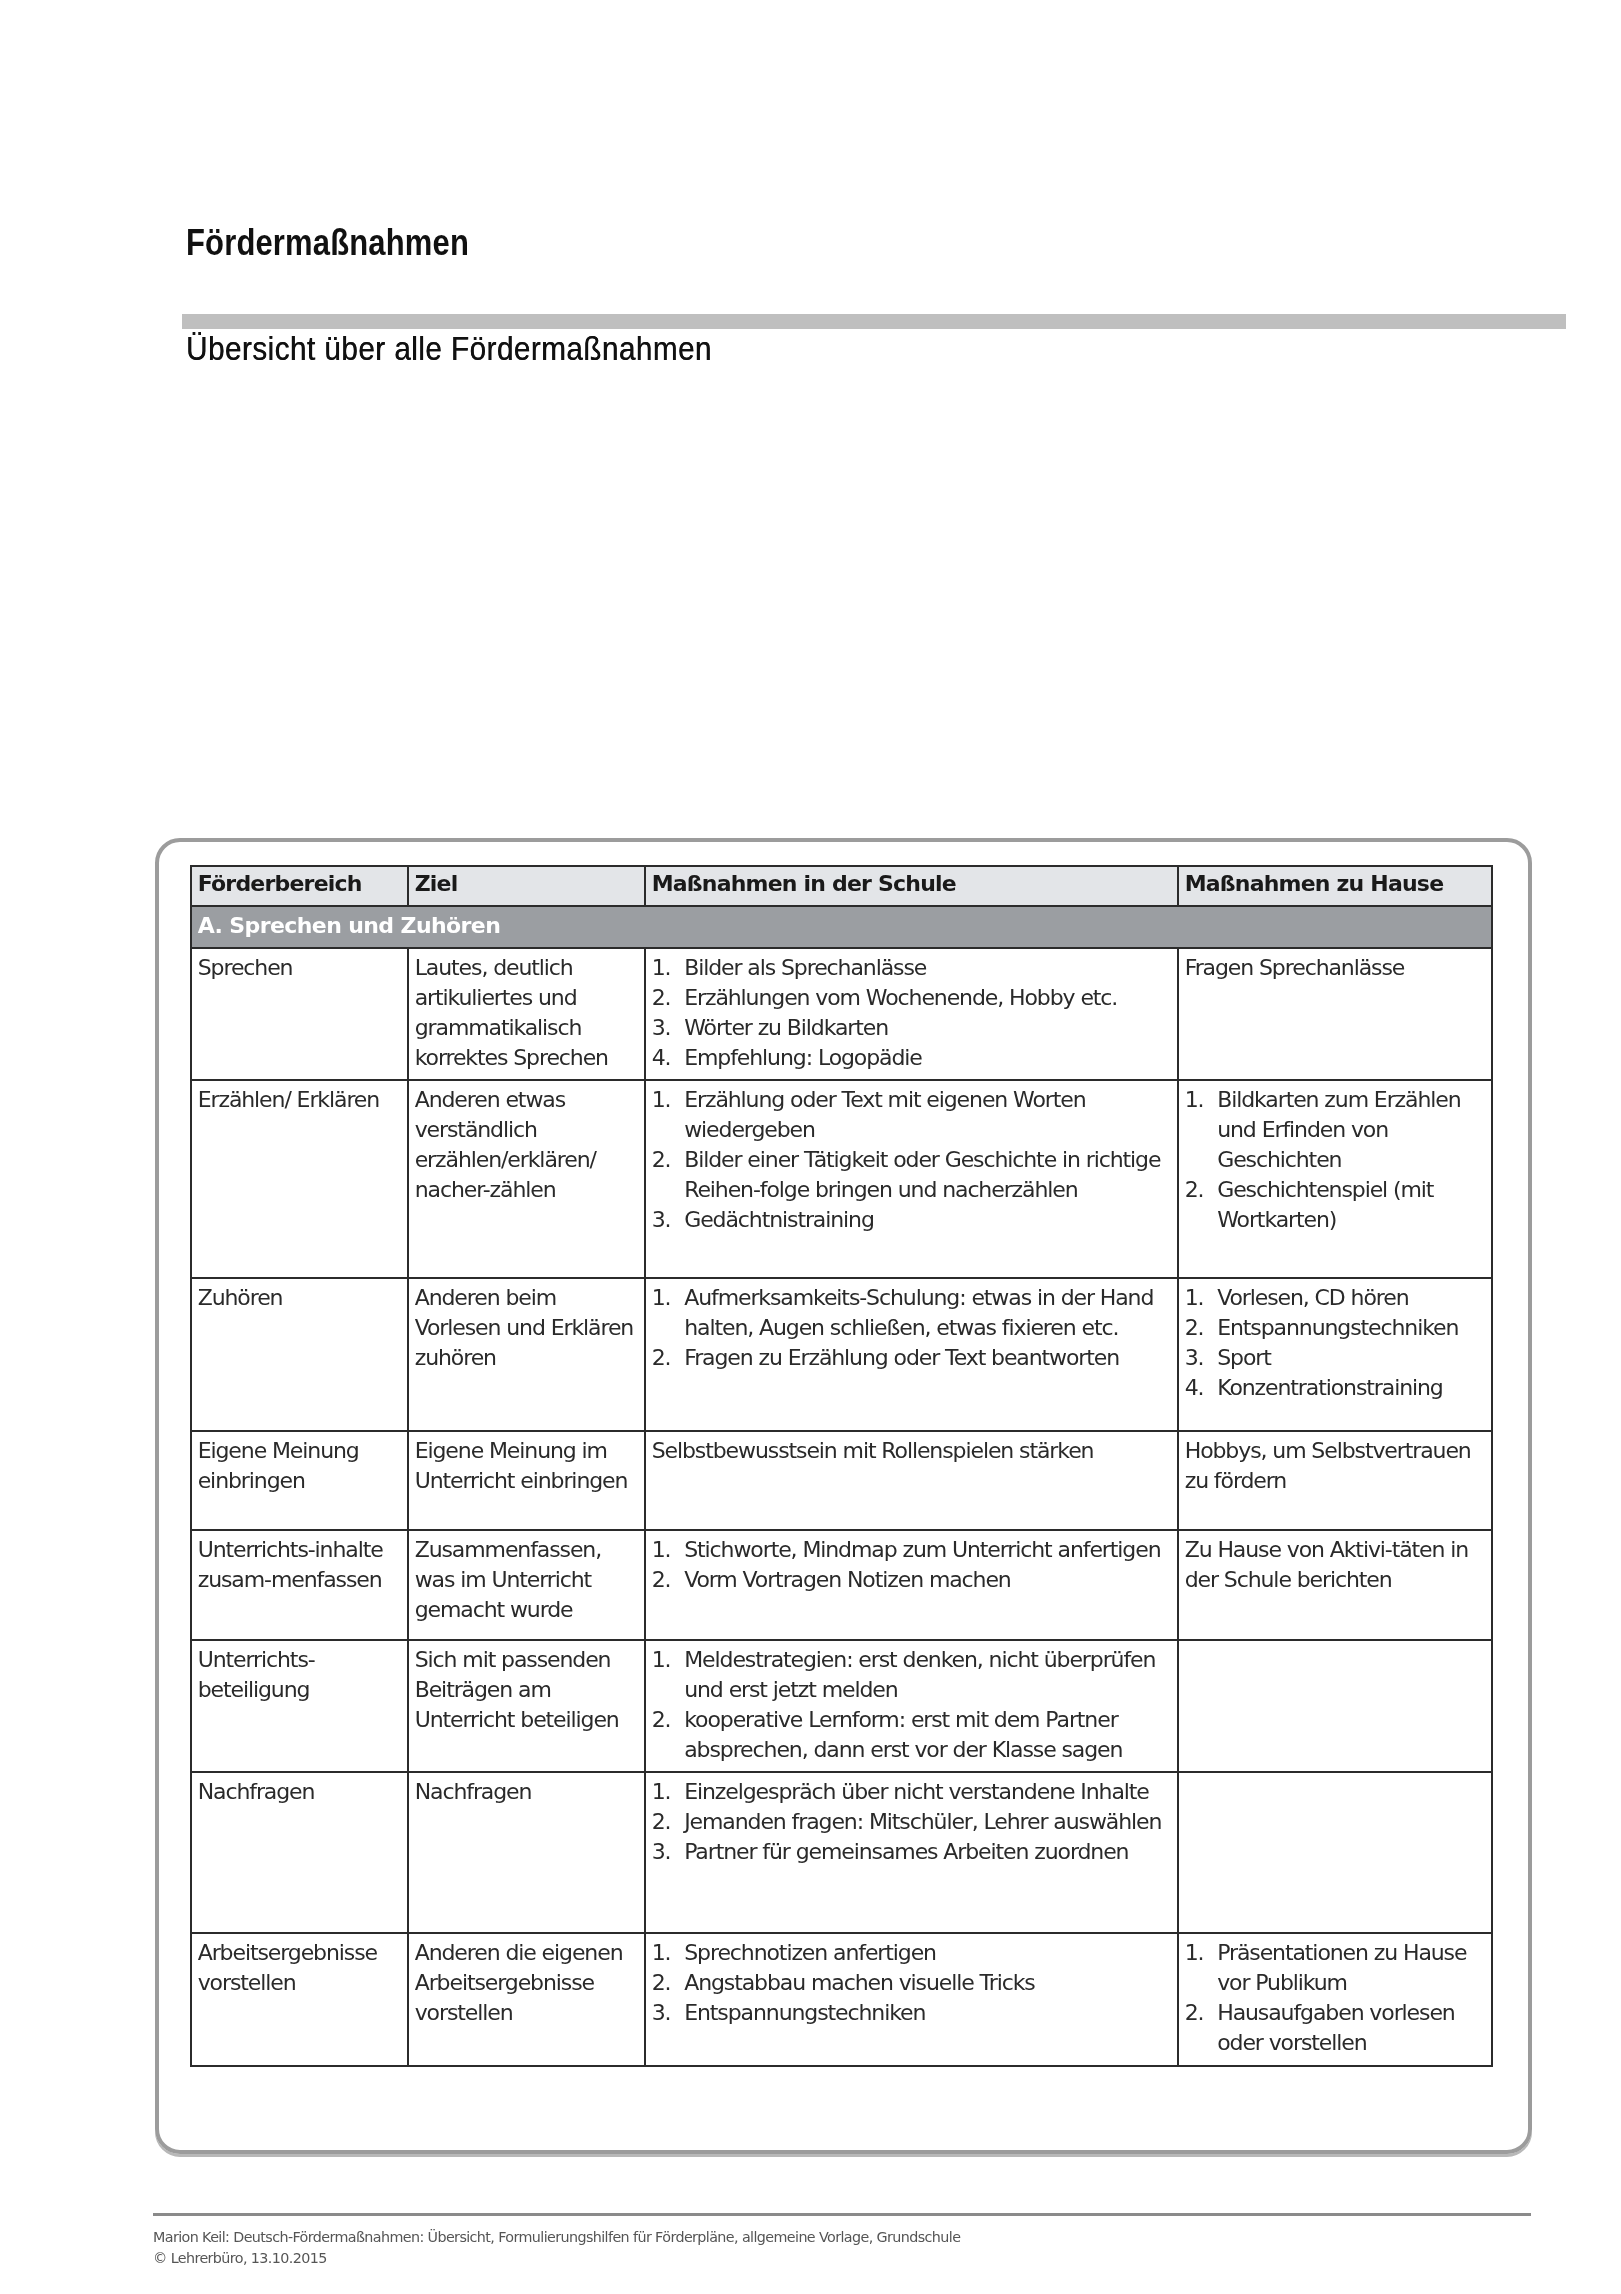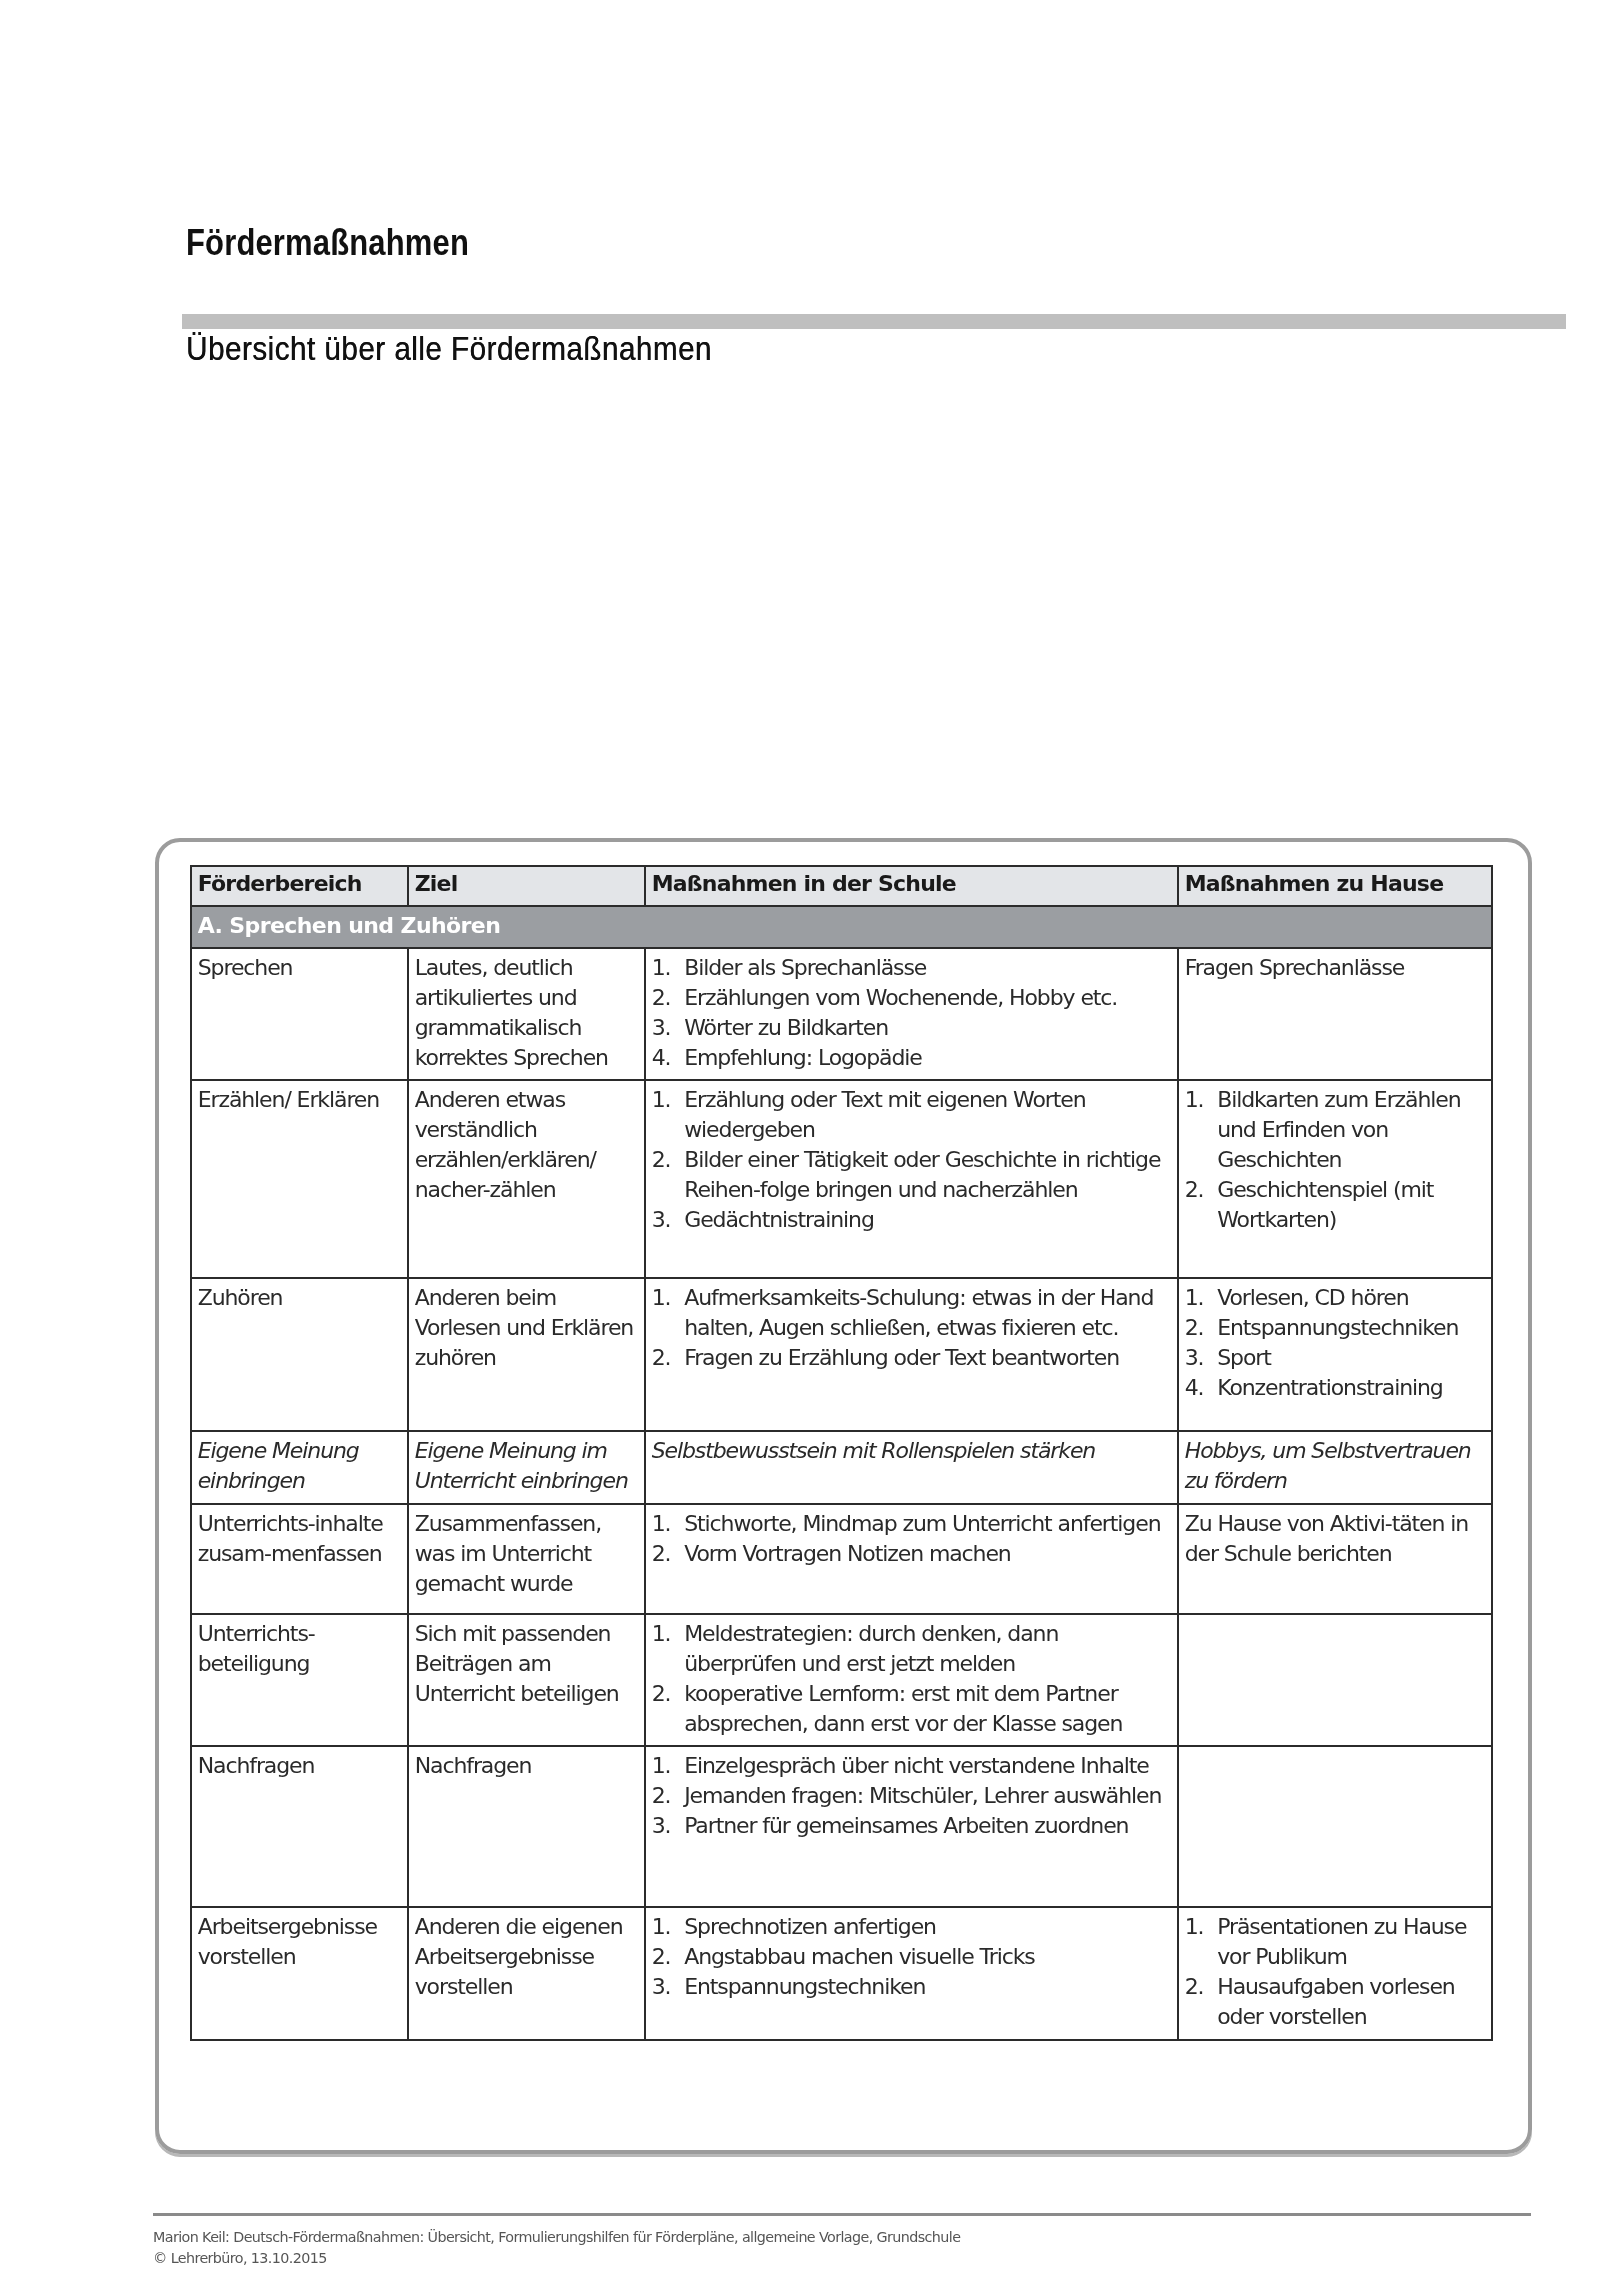--- a/index.html
+++ b/index.html
@@ -91,21 +91,21 @@
         </td>
         <td>
           <ol class="items">
             <li><span class="num">1.</span><span>Vorlesen, CD hören</span></li>
             <li><span class="num">2.</span><span>Entspannungstechniken</span></li>
             <li><span class="num">3.</span><span>Sport</span></li>
             <li><span class="num">4.</span><span>Konzentrationstraining</span></li>
           </ol>
         </td>
       </tr>
-      <tr style="height: 73px; font-style: italic;">
+      <tr style="height: 99px;">
         <td><span>Eigene Meinung einbringen</span></td>
         <td><span>Eigene Meinung im Unterricht einbringen</span></td>
         <td><span>Selbstbewusstsein mit Rollenspielen stärken</span></td>
         <td><span>Hobbys, um Selbstvertrauen zu fördern</span></td>
       </tr>
       <tr style="height: 110px;">
         <td><span>Unterrichts-inhalte zusam-menfassen</span></td>
         <td><span>Zusammenfassen, was im Unterricht gemacht wurde</span></td>
         <td>
           <ol class="items">
@@ -113,21 +113,21 @@
             <li><span class="num">2.</span><span>Vorm Vortragen Notizen machen</span></li>
           </ol>
         </td>
         <td><span>Zu Hause von Aktivi-täten in der Schule berichten</span></td>
       </tr>
       <tr style="height: 132px;">
         <td><span>Unterrichts-beteiligung</span></td>
         <td><span>Sich mit passenden Beiträgen am Unterricht beteiligen</span></td>
         <td>
           <ol class="items">
-            <li><span class="num">1.</span><span>Meldestrategien: durch denken, dann überprüfen und erst jetzt melden</span></li>
+            <li><span class="num">1.</span><span>Meldestrategien: erst denken, nicht überprüfen und erst jetzt melden</span></li>
             <li><span class="num">2.</span><span>kooperative Lernform: erst mit dem Partner absprechen, dann erst vor der Klasse sagen</span></li>
           </ol>
         </td>
         <td><span></span></td>
       </tr>
       <tr style="height: 161px; border-radius: 29px;">
         <td><span>Nachfragen</span></td>
         <td><span>Nachfragen</span></td>
         <td>
           <ol class="items">

